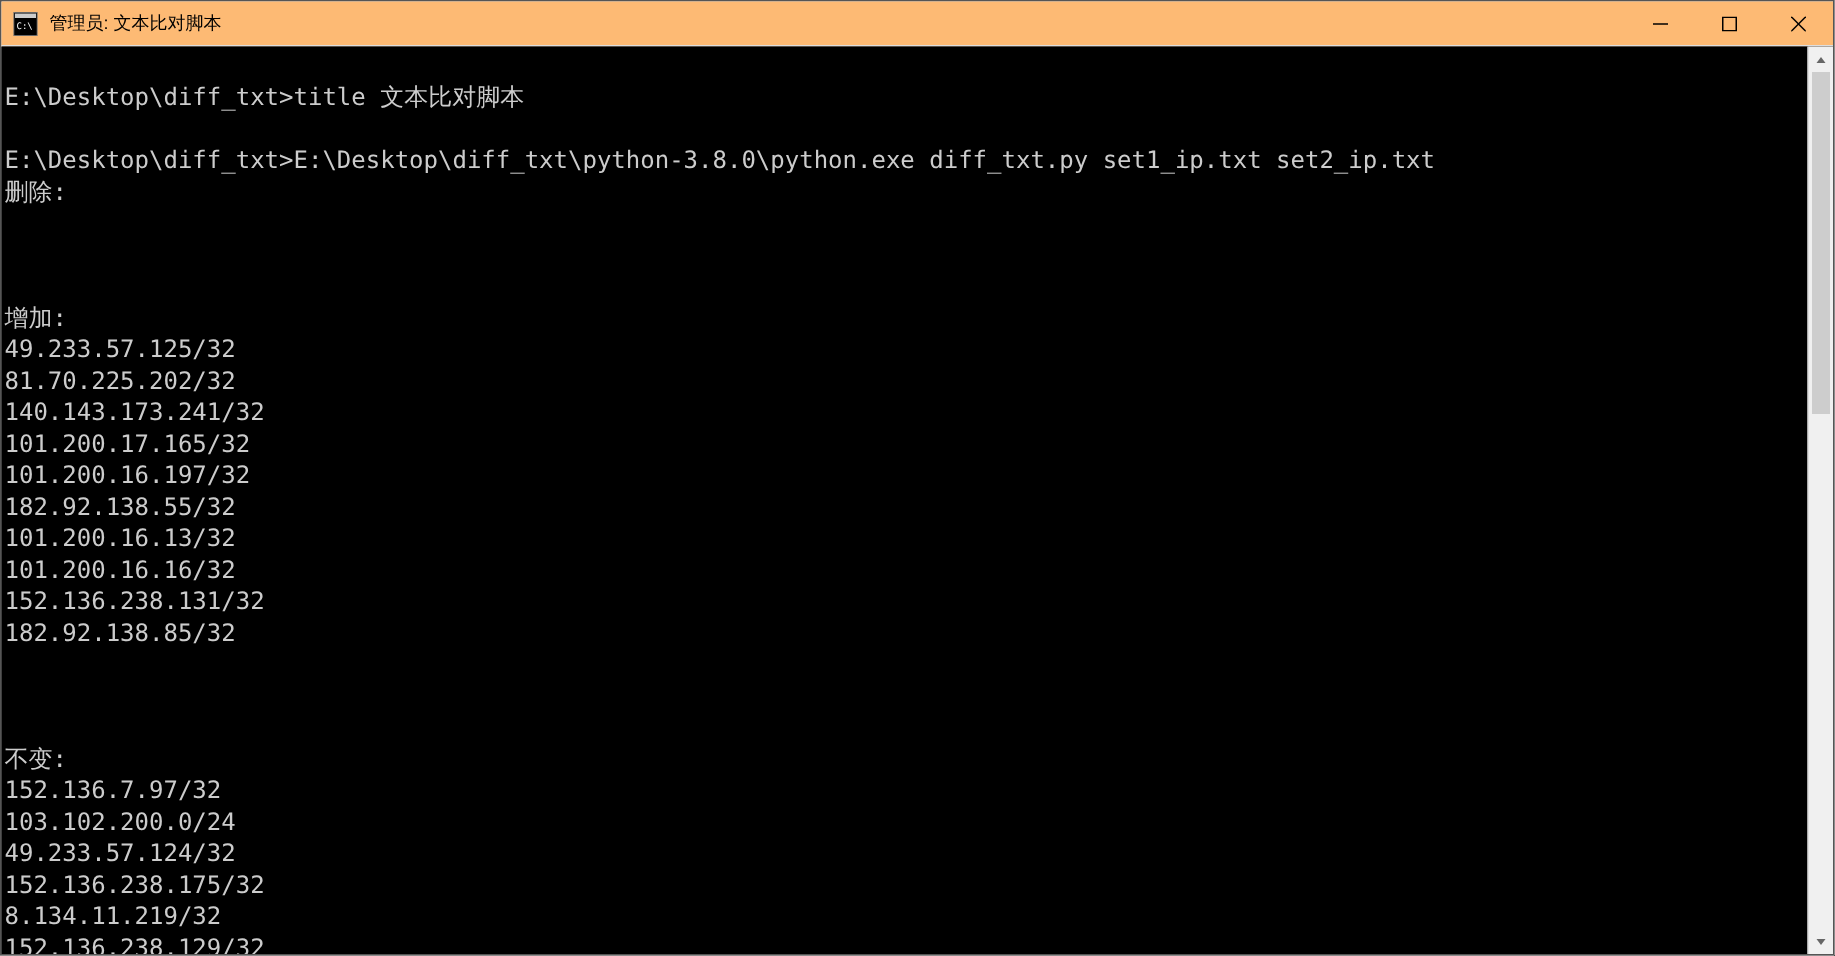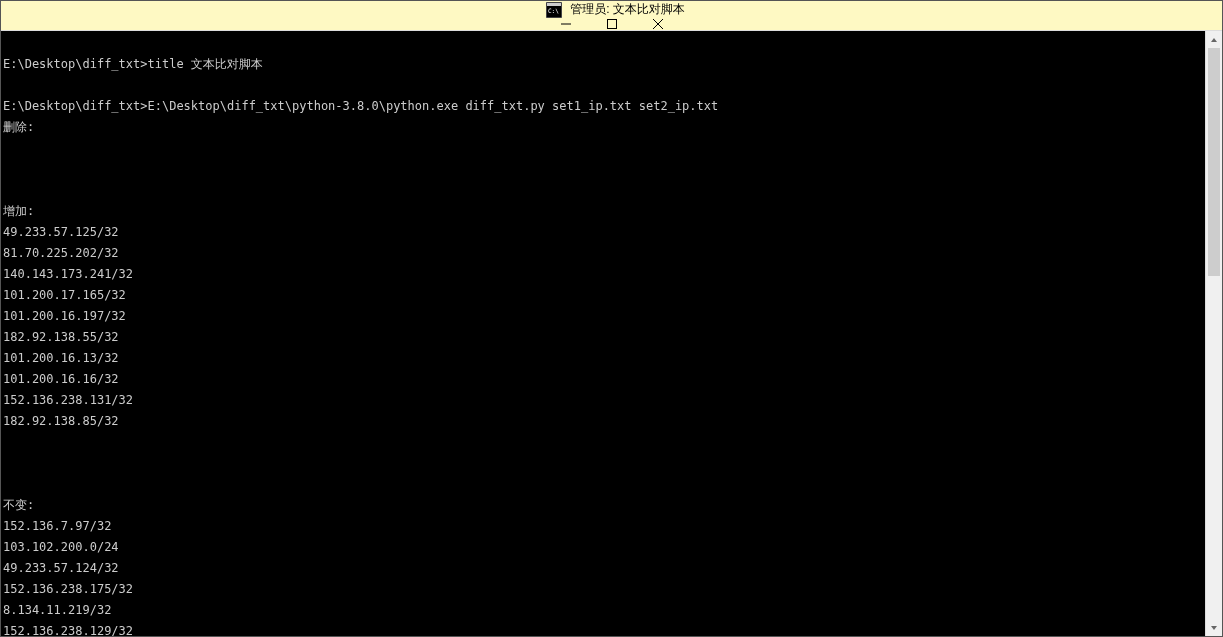--- a/index.html
+++ b/index.html
@@ -18,26 +18,25 @@
     .window {
       width: 100%;
       height: 100%;
       border: 1px solid #555;
       display: flex;
       flex-direction: column;
       background: #fff;
     }
     .titlebar {
       height: 30px;
-      background: #fef9c3;
+      background: #fdba74;
       display: flex;
       align-items: center;
       justify-content: space-between;
       border-bottom: 1px solid #ddd;
-      flex-direction: column;
     }
     .titlebar-left {
       display: flex;
       align-items: center;
       padding-left: 8px;
       gap: 8px;
     }
     .app-icon {
       width: 16px;
       height: 16px;
@@ -75,21 +74,21 @@
       flex: 1;
       display: flex;
       background: #000000;
       overflow: hidden;
     }
     .terminal {
       flex: 1;
       background: #000000;
       color: #cccccc;
       font-family: "NSimSun", "SimSun", "Consolas", monospace;
-      font-size: 12px;
+      font-size: 16px;
       line-height: 21px;
       padding: 2px 2px;
       white-space: pre;
       overflow: hidden;
     }
     .terminal-line {
       min-height: 21px;
     }
     .scrollbar-vertical {
       width: 17px;

